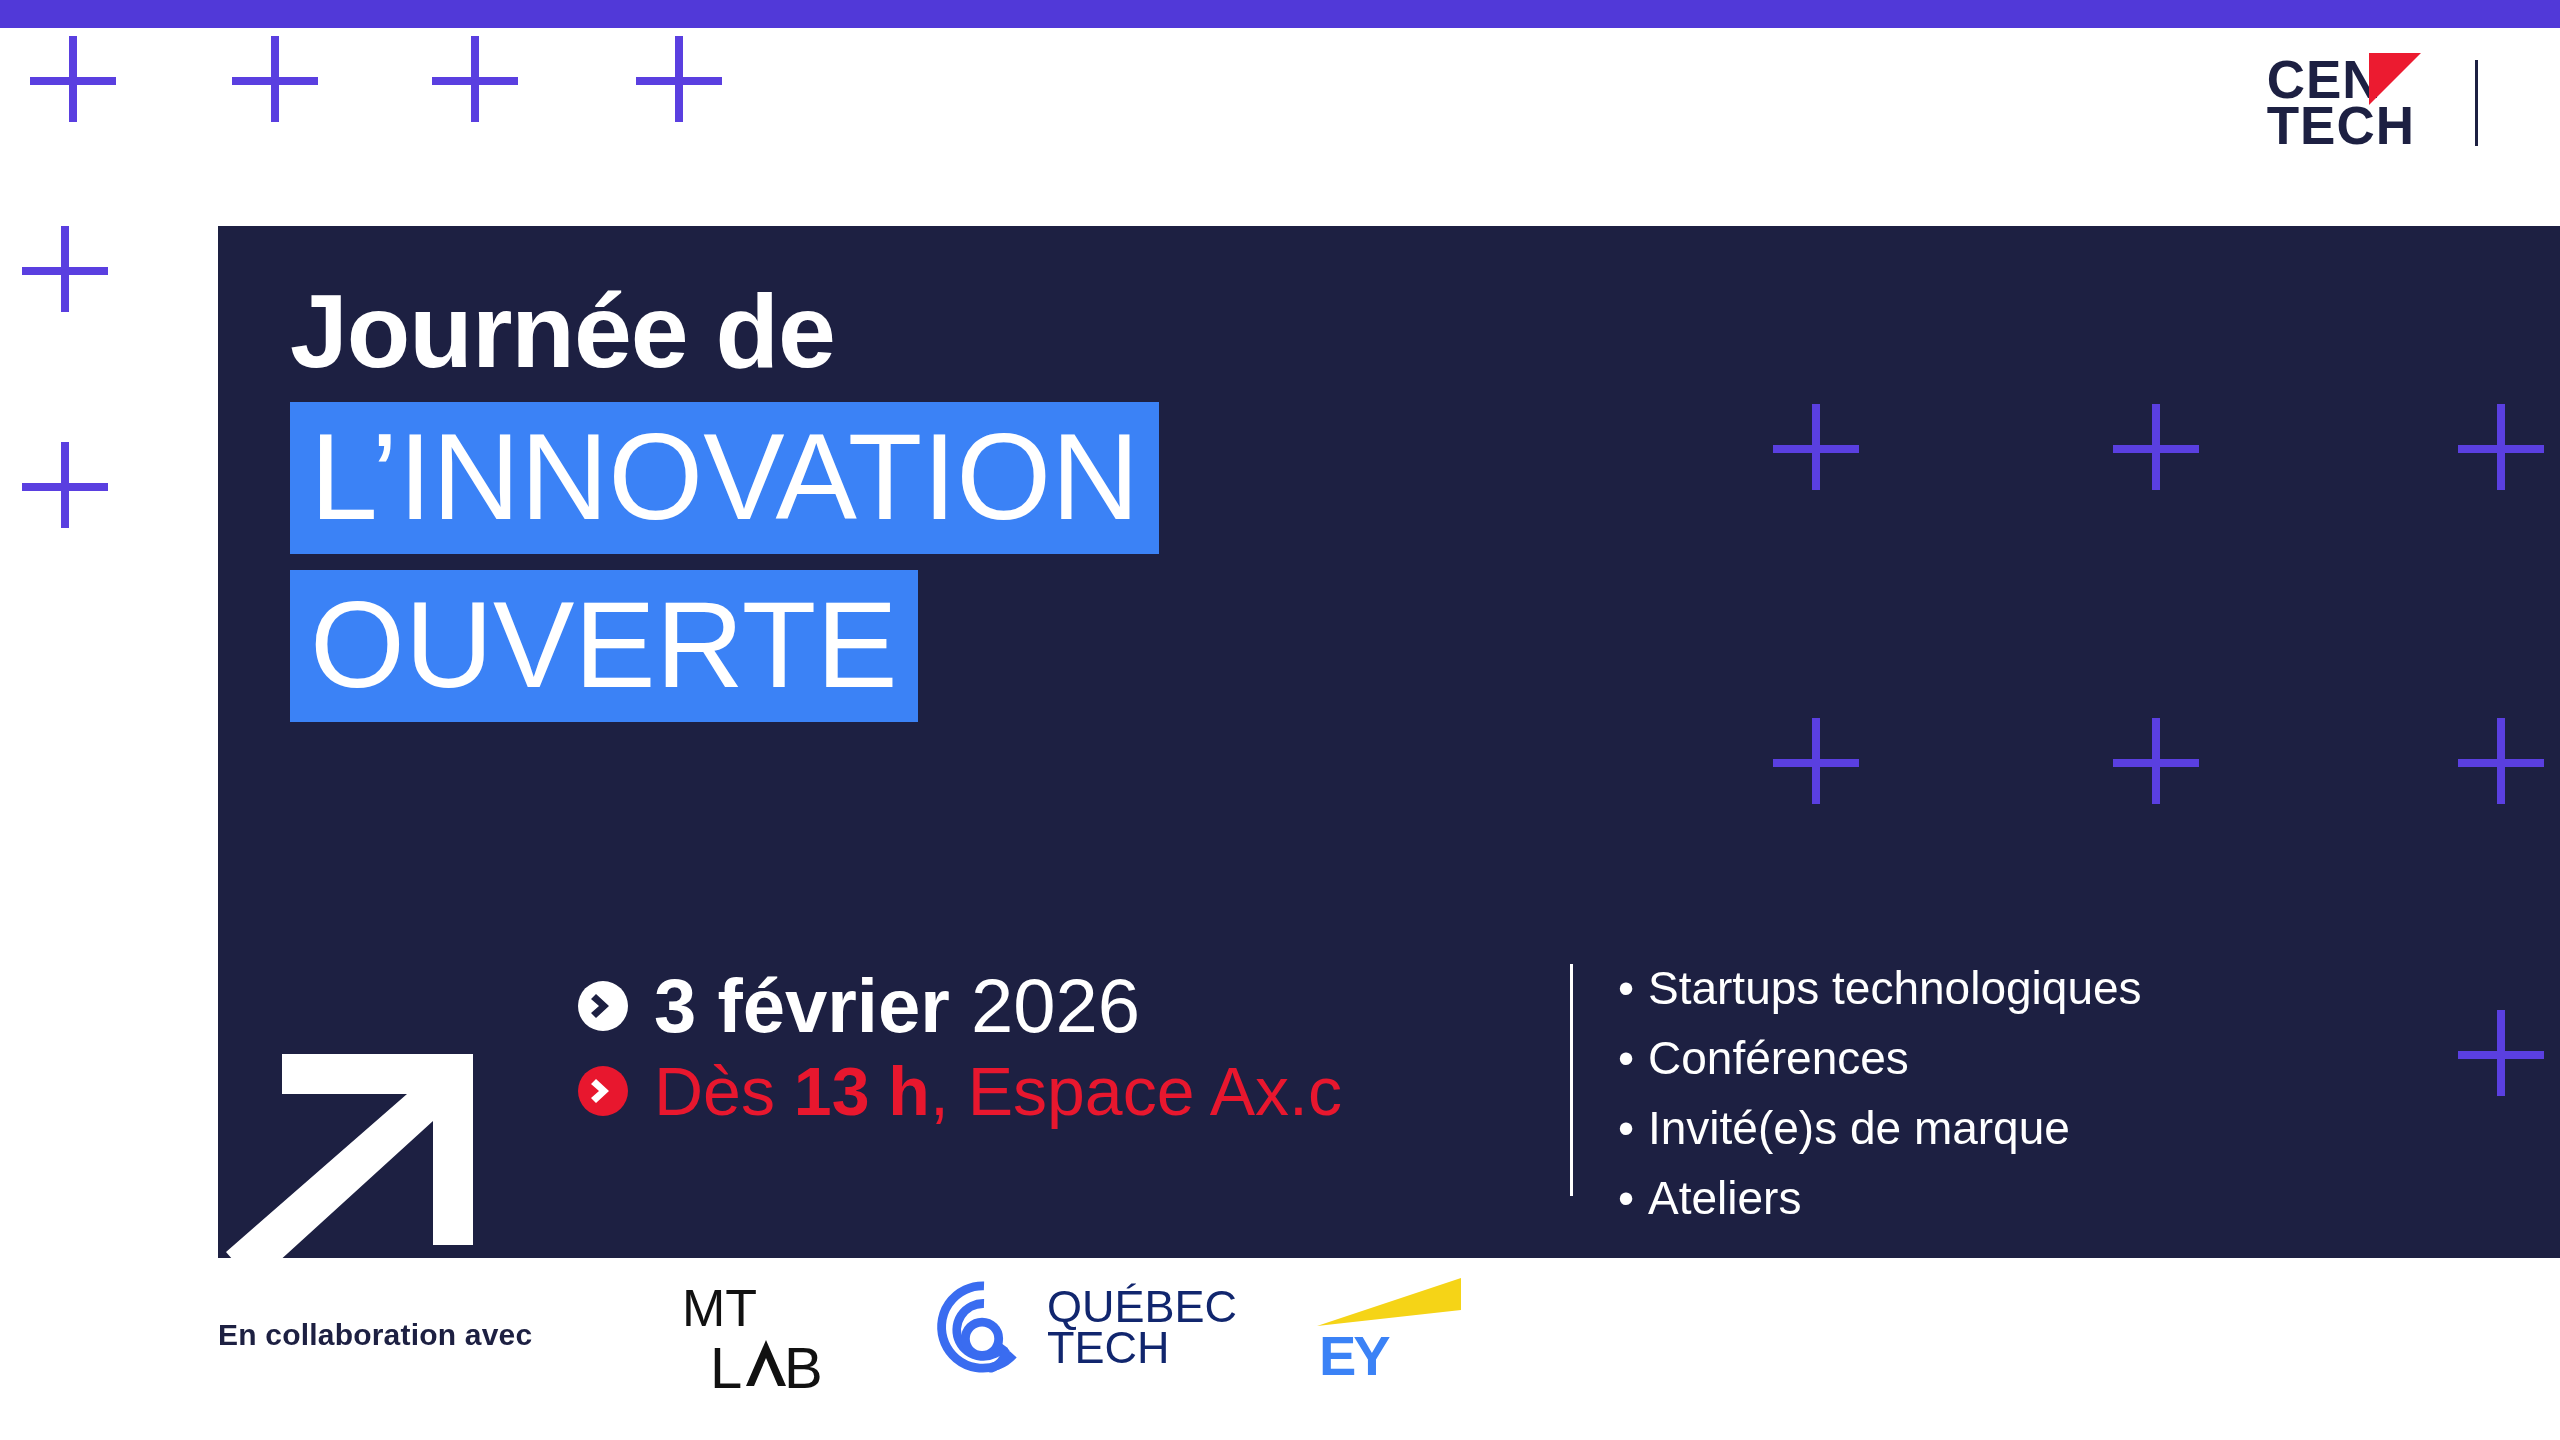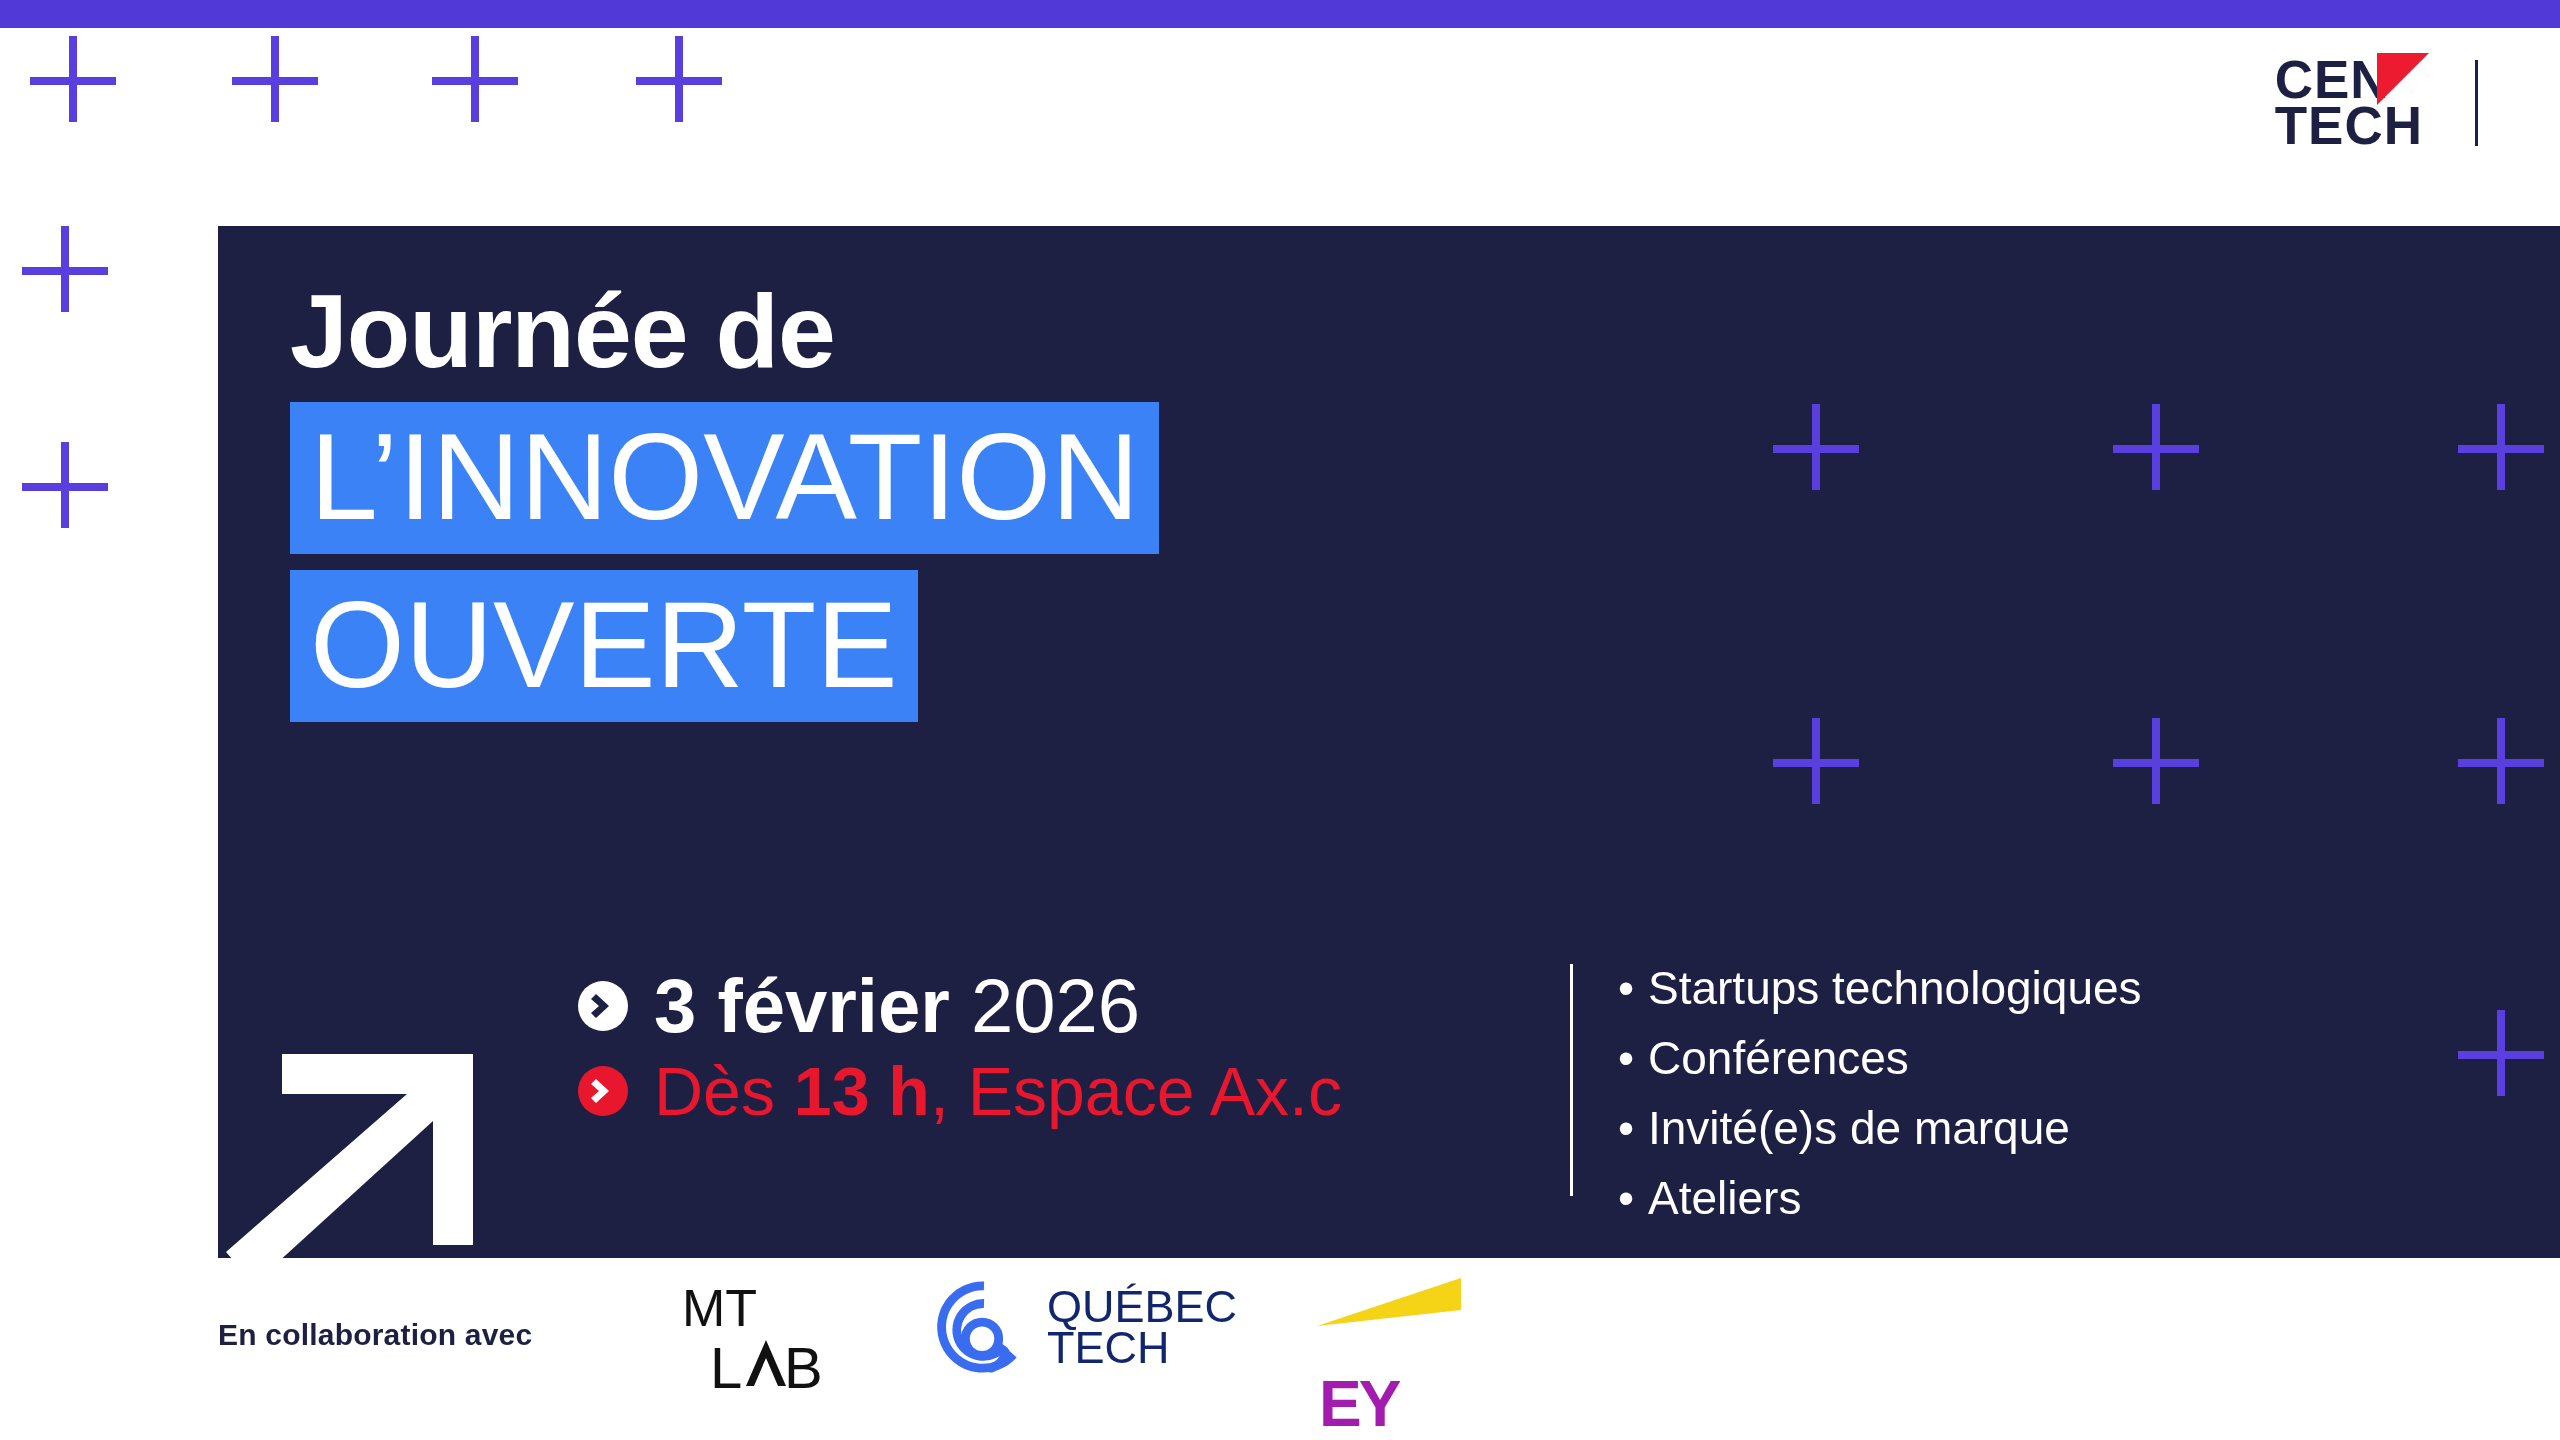--- a/index.html
+++ b/index.html
@@ -48,21 +48,21 @@
     overflow: hidden;
   }
 
   
   .header-logos {
     position: absolute;
     right: 38px; top: 48px;
     height: 110px;
     display: flex;
     align-items: center;
-    gap: 4px;
+    gap: 12px;
   }
   .centech {
     position: relative;
     display: flex;
     flex-direction: column;
     line-height: 0.86;
     font-weight: 800;
     font-size: 53px;
     letter-spacing: 1px;
     color: #1d2042;
@@ -257,26 +257,25 @@
   }
   
   .ey {
     position: absolute;
     left: 1315px; top: 16px;
     width: 160px; height: 130px;
   }
   .ey-word {
     position: absolute;
     left: 4px; top: 54px;
-    font-size: 64px;
+    font-size: 56px;
     font-weight: 800;
-    color: #a21caf;
+    color: #3b82f6;
     letter-spacing: -3px;
     line-height: 1;
-    margin-top: 44px;
   }
 </style>
 </head>
 <body>
 
 <div id="poster">
 
   <div class="top-strip"></div>
 
   <div id="outside-crosses">

